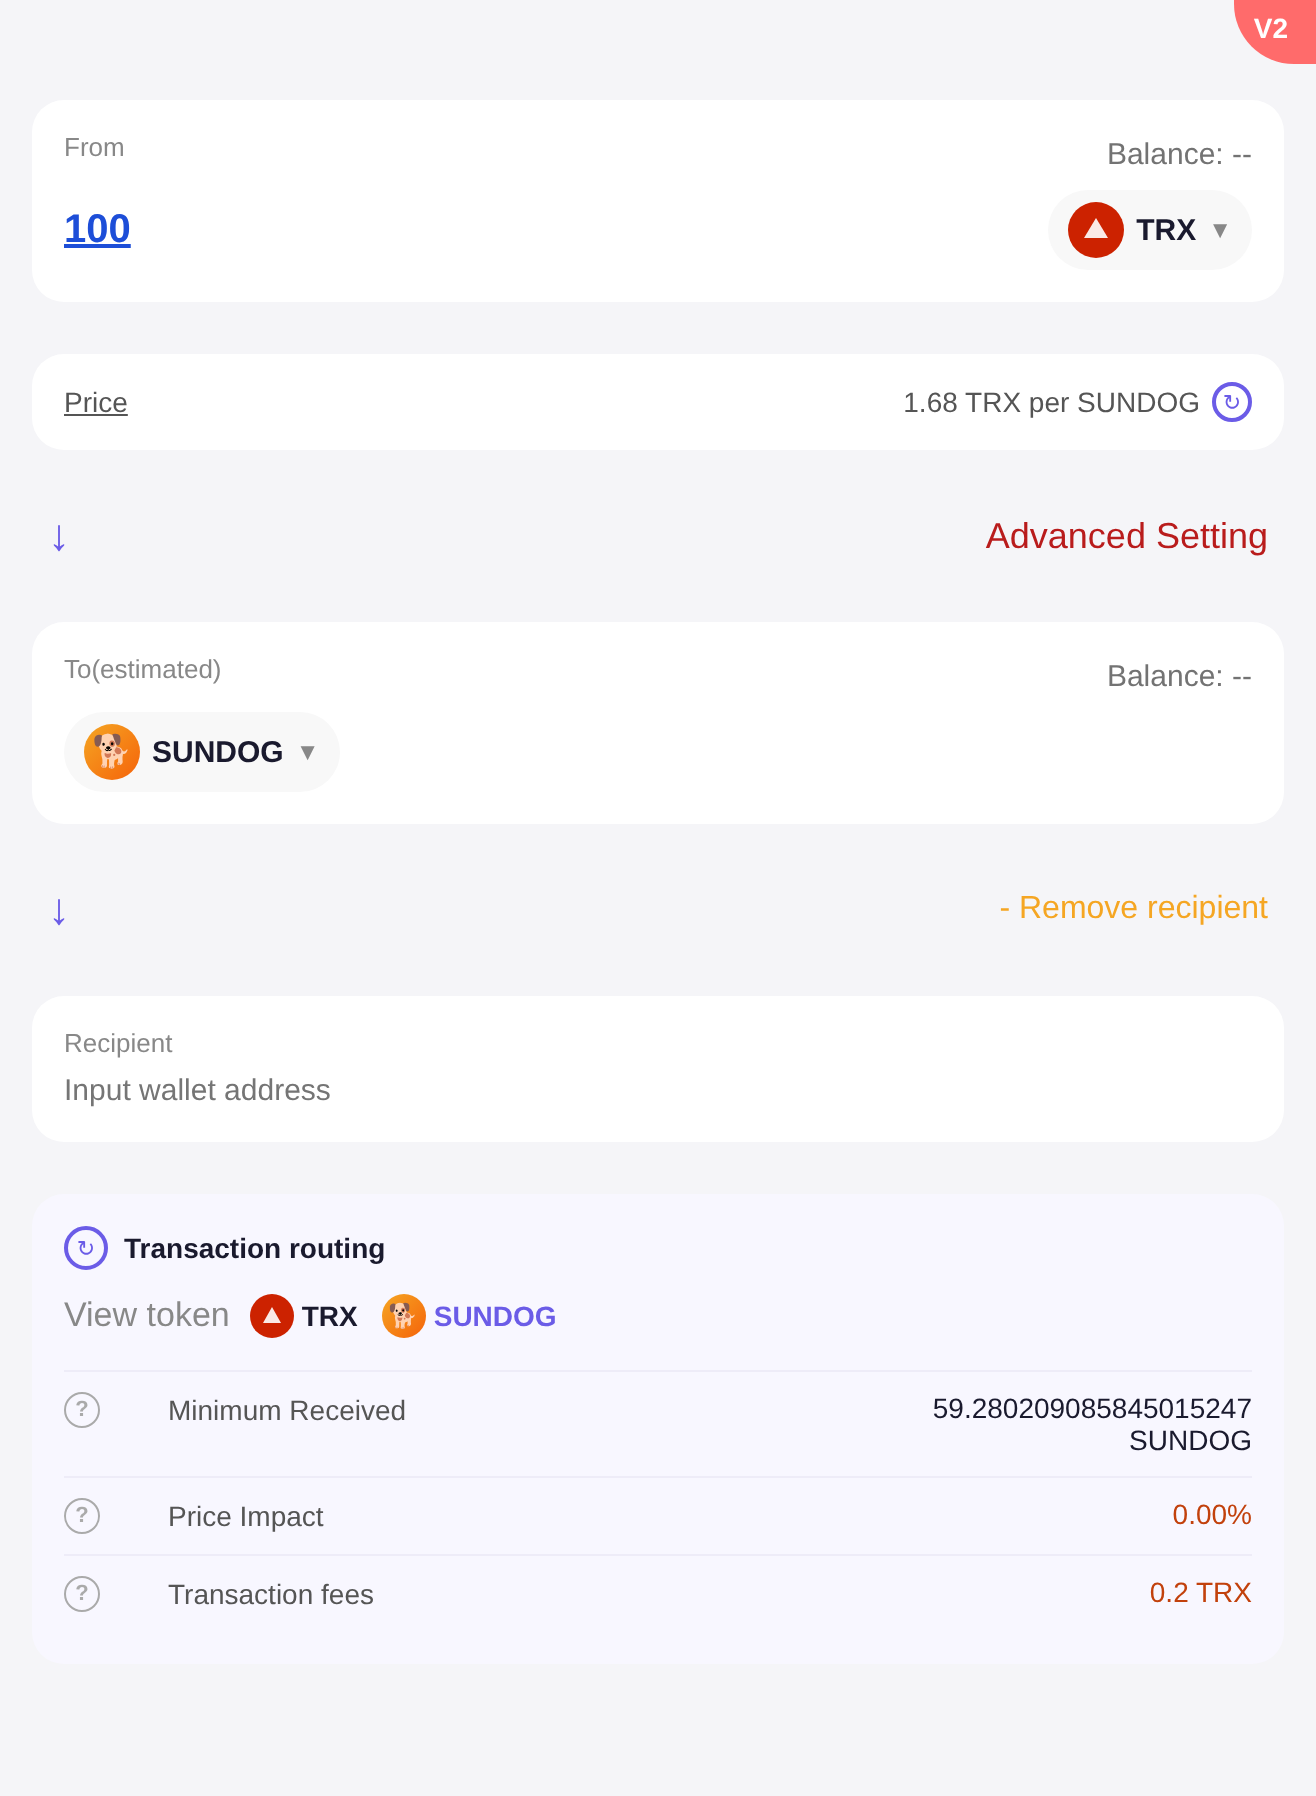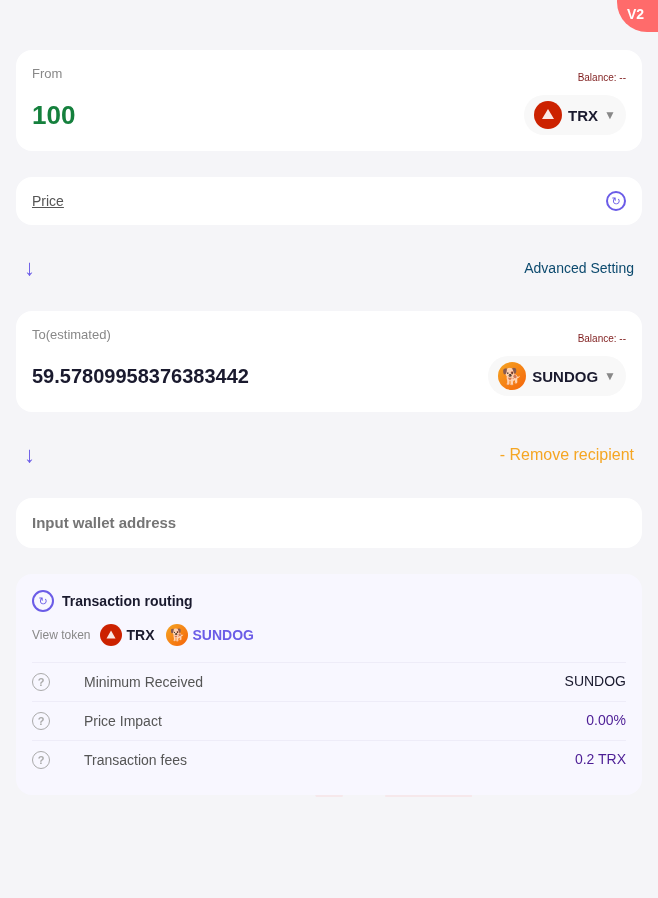--- a/index.html
+++ b/index.html
@@ -63,28 +63,29 @@
       margin-bottom: 8px;
     }
 
     .field-row {
       display: flex;
       align-items: center;
       justify-content: space-between;
     }
 
     .field-value {
-      font-size: 26px;
+      font-size: 20px;
       font-weight: 700;
-      color: #15803d;
+      color: #1d4ed8;
+      text-decoration: underline;
     }
 
     .balance-label {
-      font-size: 10px;
-      color: #7f1d1d;
+      font-size: 15px;
+      color: #737373;
       text-align: center;
     }
 
     .token-selector {
       display: flex;
       align-items: center;
       gap: 6px;
       background: #f8f8f8;
       border-radius: 20px;
       padding: 6px 10px;
@@ -164,22 +165,22 @@
       position: relative;
     }
 
     .arrow-down {
       color: #6b5ce7;
       font-size: 22px;
       font-weight: 300;
     }
 
     .advanced-setting {
-      color: #0c4a6e;
-      font-size: 14px;
+      color: #b91c1c;
+      font-size: 18px;
       font-weight: 500;
       cursor: pointer;
     }
 
     .middle-row-2 {
       display: flex;
       align-items: center;
       justify-content: space-between;
       padding: 4px 8px;
       margin-bottom: 10px;
@@ -221,21 +222,20 @@
       margin-bottom: 8px;
     }
 
     .recipient-input {
       font-size: 15px;
       color: #ccc;
       border: none;
       outline: none;
       width: 100%;
       background: transparent;
-      font-weight: bold;
     }
 
     .routing-card {
       background: #f8f7ff;
       border-radius: 16px;
       padding: 16px;
       z-index: 1;
       position: relative;
     }
 
@@ -265,21 +265,21 @@
     }
 
     .view-token-row {
       display: flex;
       align-items: center;
       gap: 6px;
       margin-bottom: 16px;
     }
 
     .view-token-label {
-      font-size: 12px;
+      font-size: 17px;
       color: #888;
       margin-right: 4px;
     }
 
     .token-pill {
       display: flex;
       align-items: center;
       gap: 4px;
     }
 
@@ -342,21 +342,21 @@
     }
 
     .info-value {
       font-size: 14px;
       color: #1a1a2e;
       text-align: right;
     }
 
     .info-value-highlight {
       font-size: 14px;
-      color: #4c1d95;
+      color: #c2410c;
       text-align: right;
       font-weight: 500;
     }
 
     .top-header {
       height: 30px;
     }
   </style>
 </head>
 <body>
@@ -384,50 +384,51 @@
         </div>
         <span class="token-name">TRX</span>
         <span class="chevron-down">▼</span>
       </div>
     </div>
   </div>
 
   <div class="price-row">
     <span class="price-label">Price</span>
     <div class="price-value">
+      <span>1.68 TRX per SUNDOG</span>
       <div class="refresh-icon">↻</div>
     </div>
   </div>
 
   <div class="middle-row">
     <span class="arrow-down">↓</span>
     <span class="advanced-setting">Advanced Setting</span>
   </div>
 
   <div class="card">
     <div class="field-row" style="margin-bottom:6px;">
       <span class="field-label">To(estimated)</span>
       <span class="balance-label">Balance: --</span>
     </div>
     <div class="field-row">
-      <span style="font-size:20px; font-weight:700; color:#1a1a2e;">59.57809958376383442</span>
       <div class="token-selector">
         <div class="sundog-icon">🐕</div>
         <span class="token-name">SUNDOG</span>
         <span class="chevron-down">▼</span>
       </div>
     </div>
   </div>
 
   <div class="middle-row-2">
     <span class="arrow-down">↓</span>
     <span class="remove-recipient">- Remove recipient</span>
   </div>
 
   <div class="recipient-card">
+    <div class="recipient-label">Recipient</div>
     <input class="recipient-input" type="text" placeholder="Input wallet address" style="">
   </div>
 
   <div class="routing-card">
     <div class="routing-header">
       <div class="routing-icon">↻</div>
       <span class="routing-title">Transaction routing</span>
     </div>
 
     <div class="view-token-row">
@@ -445,20 +446,21 @@
         <span style="font-size:14px; font-weight:600; color:#6b5ce7;">SUNDOG</span>
       </div>
     </div>
 
     <div class="info-row">
       <div class="info-left">
         <div class="info-icon">?</div>
         <span class="info-label">Minimum Received</span>
       </div>
       <div class="info-value">
+        <div>59.280209085845015247</div>
         <div>SUNDOG</div>
       </div>
     </div>
 
     <div class="info-row">
       <div class="info-left">
         <div class="info-icon">?</div>
         <span class="info-label">Price Impact</span>
       </div>
       <div class="info-value-highlight">0.00%</div>

